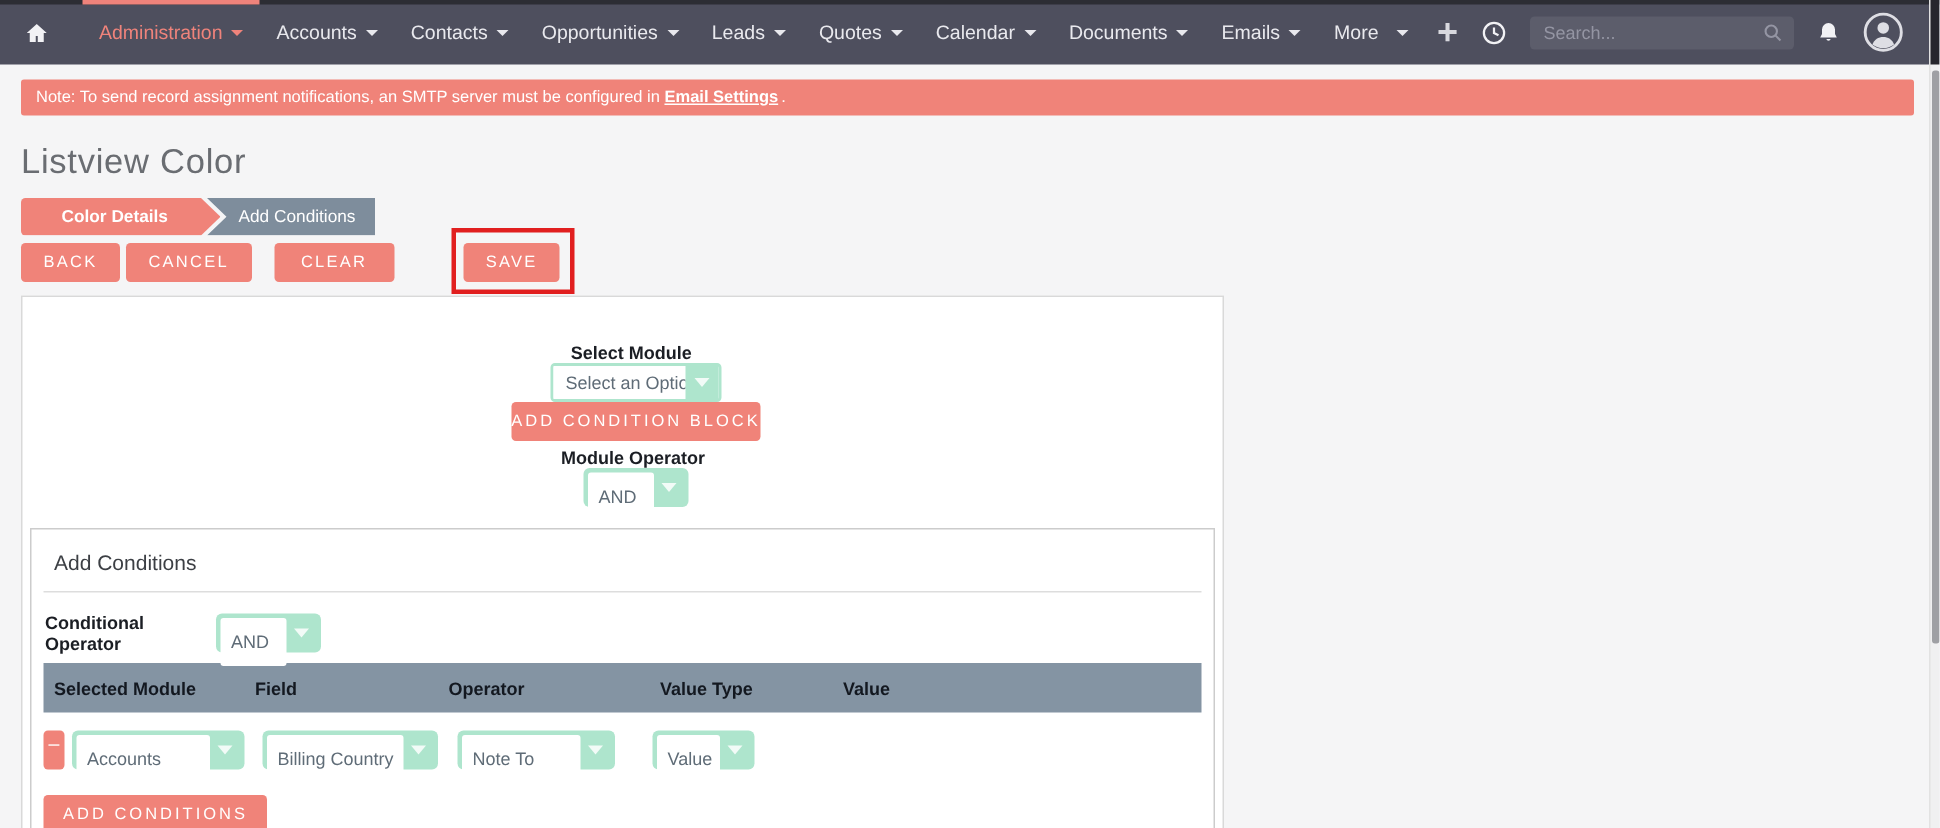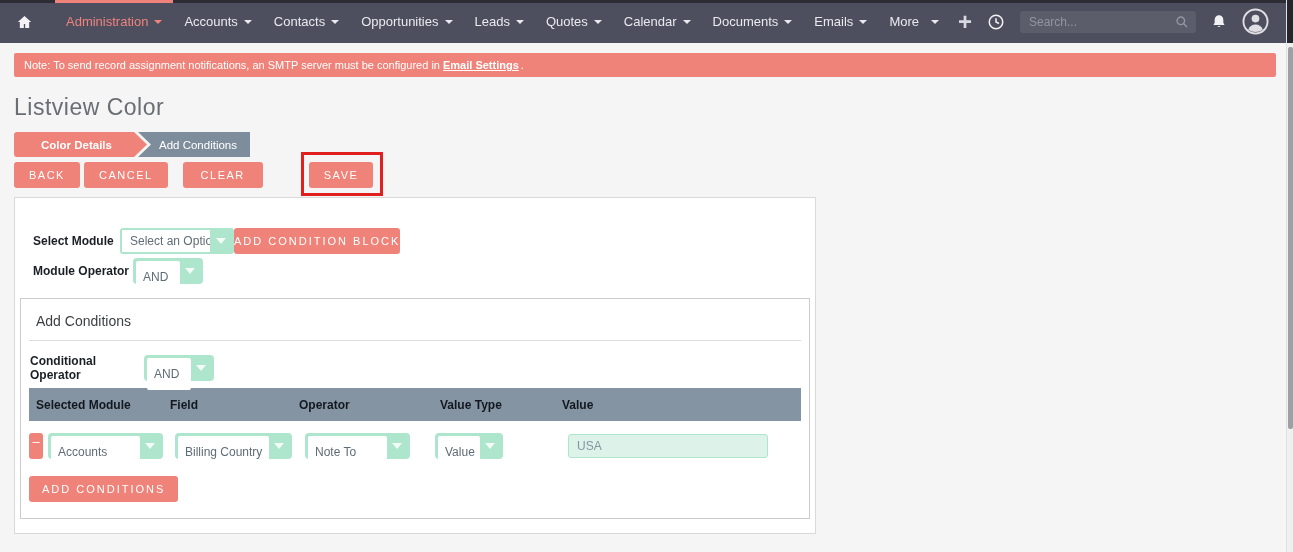--- a/index.html
+++ b/index.html
@@ -90,21 +90,21 @@
   .save-annotation {
     position:absolute; left:-8px; top:-10px; right:-10px; bottom:-8px;
     border:3px solid #e11f1f; pointer-events:none;
   }
 
   
   .outer-panel {
     margin:9px 0 0 14px; width:802px; background:#fff; border:1px solid #d9d9d9;
     padding:30px 0 14px 0;
   }
-  .form-row { display:flex; align-items:center; margin:0 0 4px 18px; min-height:26px; }
+  .form-row { display:flex; align-items:center; margin:0 0 4px 18px; min-height:26px;flex-direction:column; }
   .form-label { font-size:12px; font-weight:bold; color:#1b1e24; }
   .lbl-select-module { width:87px; }
   .lbl-module-operator { width:100px; }
 
   
   .dd { display:inline-flex; align-items:stretch; border-radius:3px; cursor:pointer; }
   .ddA { background:#fff; border:2px solid #aee5cd; height:26px; }
   .ddA .dd-text {
     flex:1; display:flex; align-items:center; padding:0 8px; font-size:12px;
     color:#5f6c77; background:#fff; white-space:nowrap; overflow:hidden;
@@ -354,21 +354,20 @@
           <span class="dd-btn">
               <i class="tri"></i>
             </span>
         </div>
         <div class="dd ddB w-valuetype ml-25">
           <span class="dd-text">Value</span>
           <span class="dd-btn">
               <i class="tri"></i>
             </span>
         </div>
-        <input class="value-input" type="text" value="USA" style="">
       </div>
     </div>
 
     <button class="btn btn-add-conditions">ADD CONDITIONS</button>
   </div>
 </div>
 
 <div class="scrollbar">
   <div class="scrollbar-top"></div>
   <div class="scrollbar-thumb"></div>

